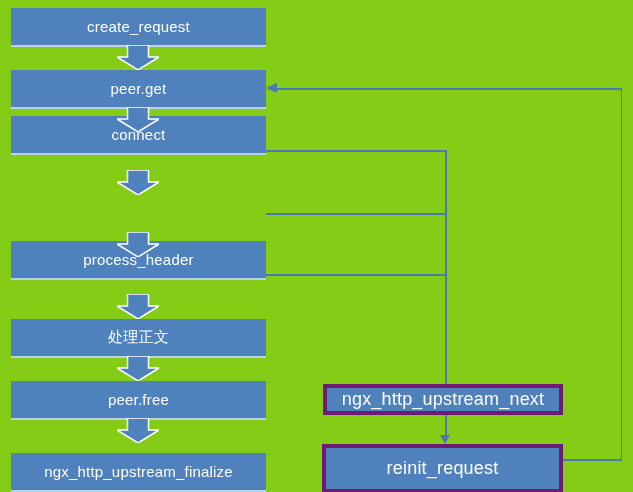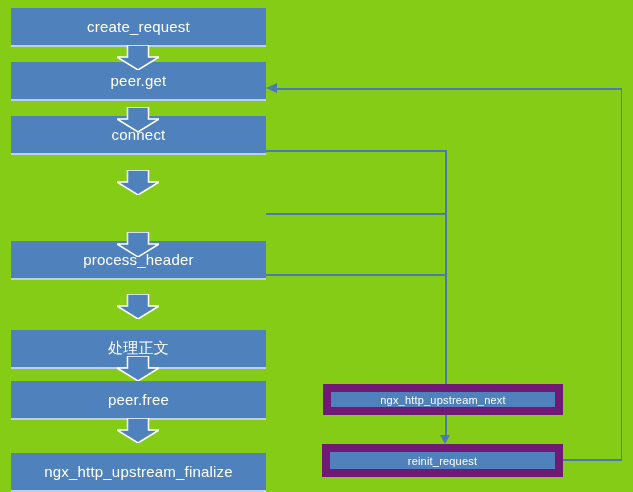--- a/index.html
+++ b/index.html
@@ -29,23 +29,23 @@
     display: flex;
     align-items: center;
     justify-content: center;
     box-sizing: border-box;
     letter-spacing: 0.2px;
   }
   
   .side-node {
     position: absolute;
     background: #4f81bd;
-    border: 8px solid #701a75;
+    border: 4px solid #701a75;
     color: #ffffff;
-    font-size: 11px;
+    font-size: 18px;
     display: flex;
     align-items: center;
     justify-content: center;
     box-sizing: border-box;
     letter-spacing: 0.2px;
   }
   .block-arrow {
     position: absolute;
     left: 117px;
     width: 42px;
@@ -76,24 +76,24 @@
     border-right: 5.5px solid transparent;
     border-top: 9px solid #4a79b5;
   }
 </style>
 </head>
 <body>
 
 <div class="stage">
 
   <div class="flow-node" style="top:8px">create_request</div>
-  <div class="flow-node" style="top:62px">peer.get</div>
+  <div class="flow-node" style="top:70px">peer.get</div>
   <div class="flow-node" style="top:116px">connect</div>
   <div class="flow-node" style="top:241px">process_header</div>
-  <div class="flow-node" style="top:330px">处理正文</div>
+  <div class="flow-node" style="top:319px">处理正文</div>
   <div class="flow-node" style="top:381px">peer.free</div>
   <div class="flow-node" style="top:453px">ngx_http_upstream_finalize</div>
 
   <svg class="block-arrow" style="top:45px" viewBox="0 0 42 25">
       <polygon points="10.5,0 31.5,0 31.5,12 42,12 21,25 0,12 10.5,12"></polygon>
     </svg>
   <svg class="block-arrow" style="top:107px" viewBox="0 0 42 25">
       <polygon points="10.5,0 31.5,0 31.5,12 42,12 21,25 0,12 10.5,12"></polygon>
     </svg>
   <svg class="block-arrow" style="top:170px" viewBox="0 0 42 25">
@@ -119,15 +119,15 @@
 
   <div class="conn v" style="left:445px; top:415px; height:22px;"></div>
   <div class="arrowhead-down" style="left:440px; top:435px;"></div>
 
   <div class="conn h" style="left:563px; top:459px; width:59px;"></div>
   <div class="conn v" style="left:620.5px; top:88px; height:372px;"></div>
   <div class="conn h" style="left:276px; top:88px; width:346px;"></div>
   <div class="arrowhead-left" style="left:266px; top:83px;"></div>
 
   <div class="side-node" style="left:323px; top:384px; width:240px; height:31px;">ngx_http_upstream_next</div>
-  <div class="side-node" style="left:322px; top:444px; width:241px; height:33px;">reinit_request</div>
+  <div class="side-node" style="left:322px; top:444px; width:241px; height:49px;">reinit_request</div>
 
 </div>
 
 </body></html>

